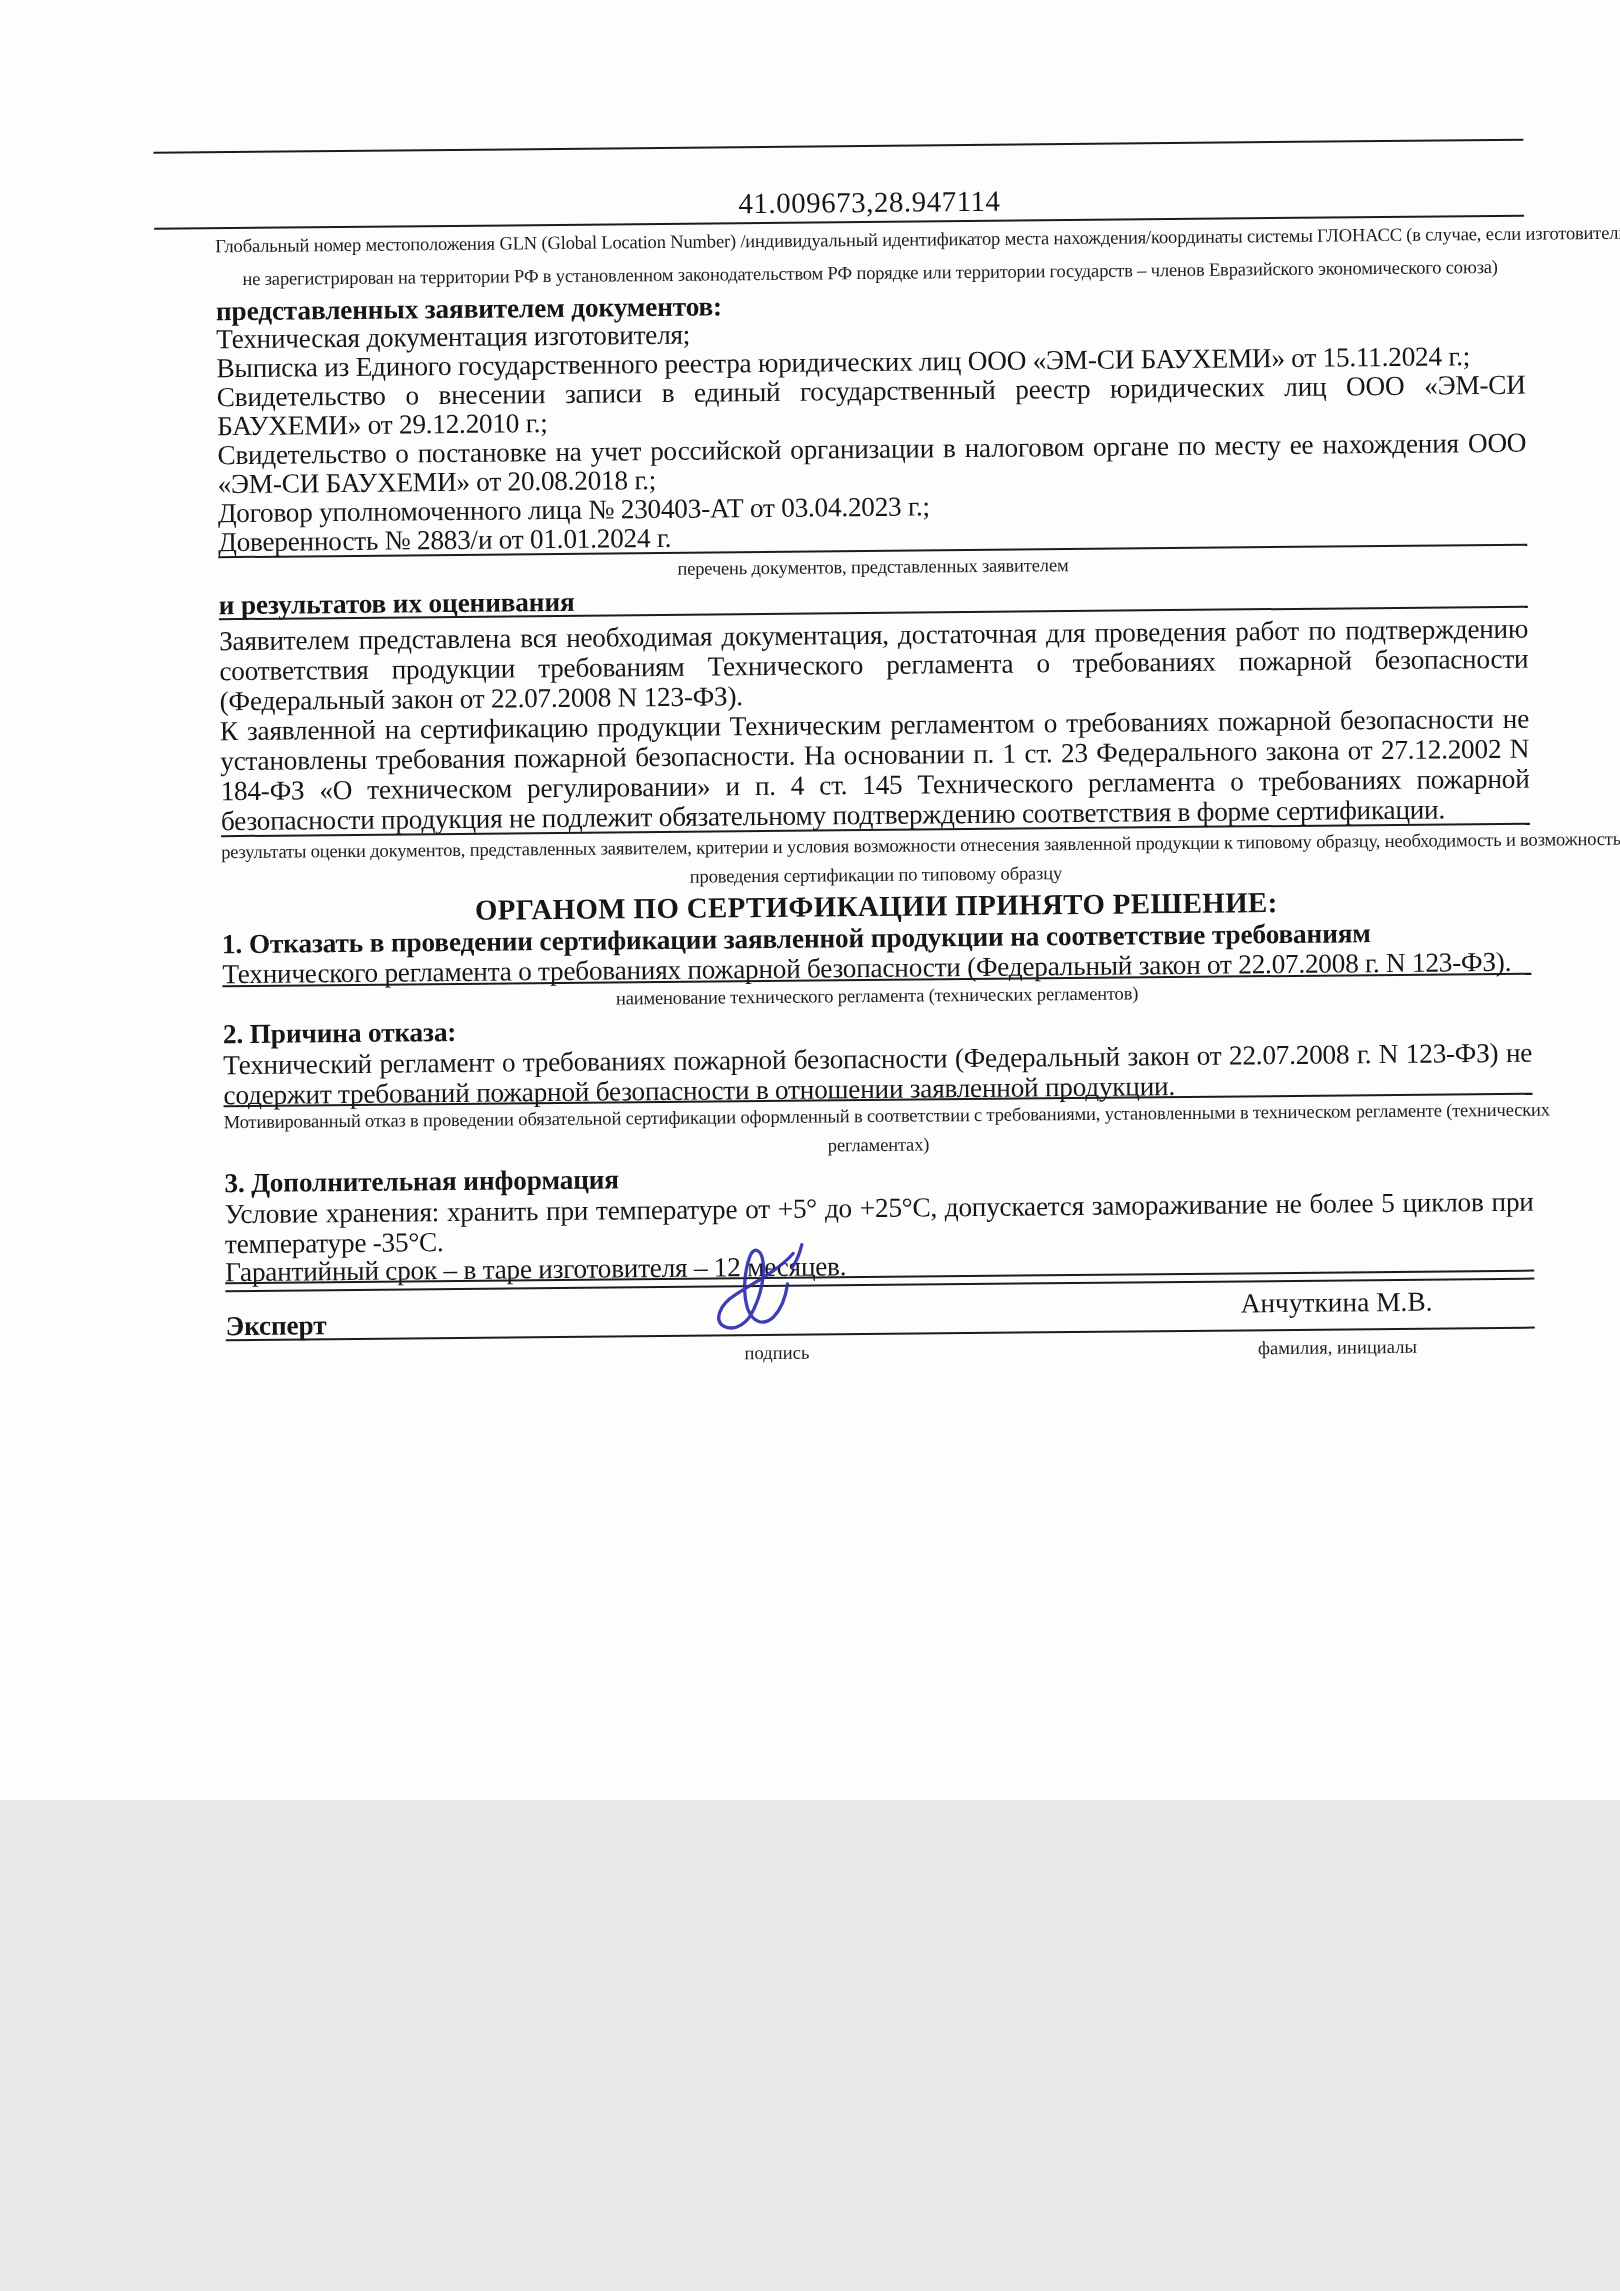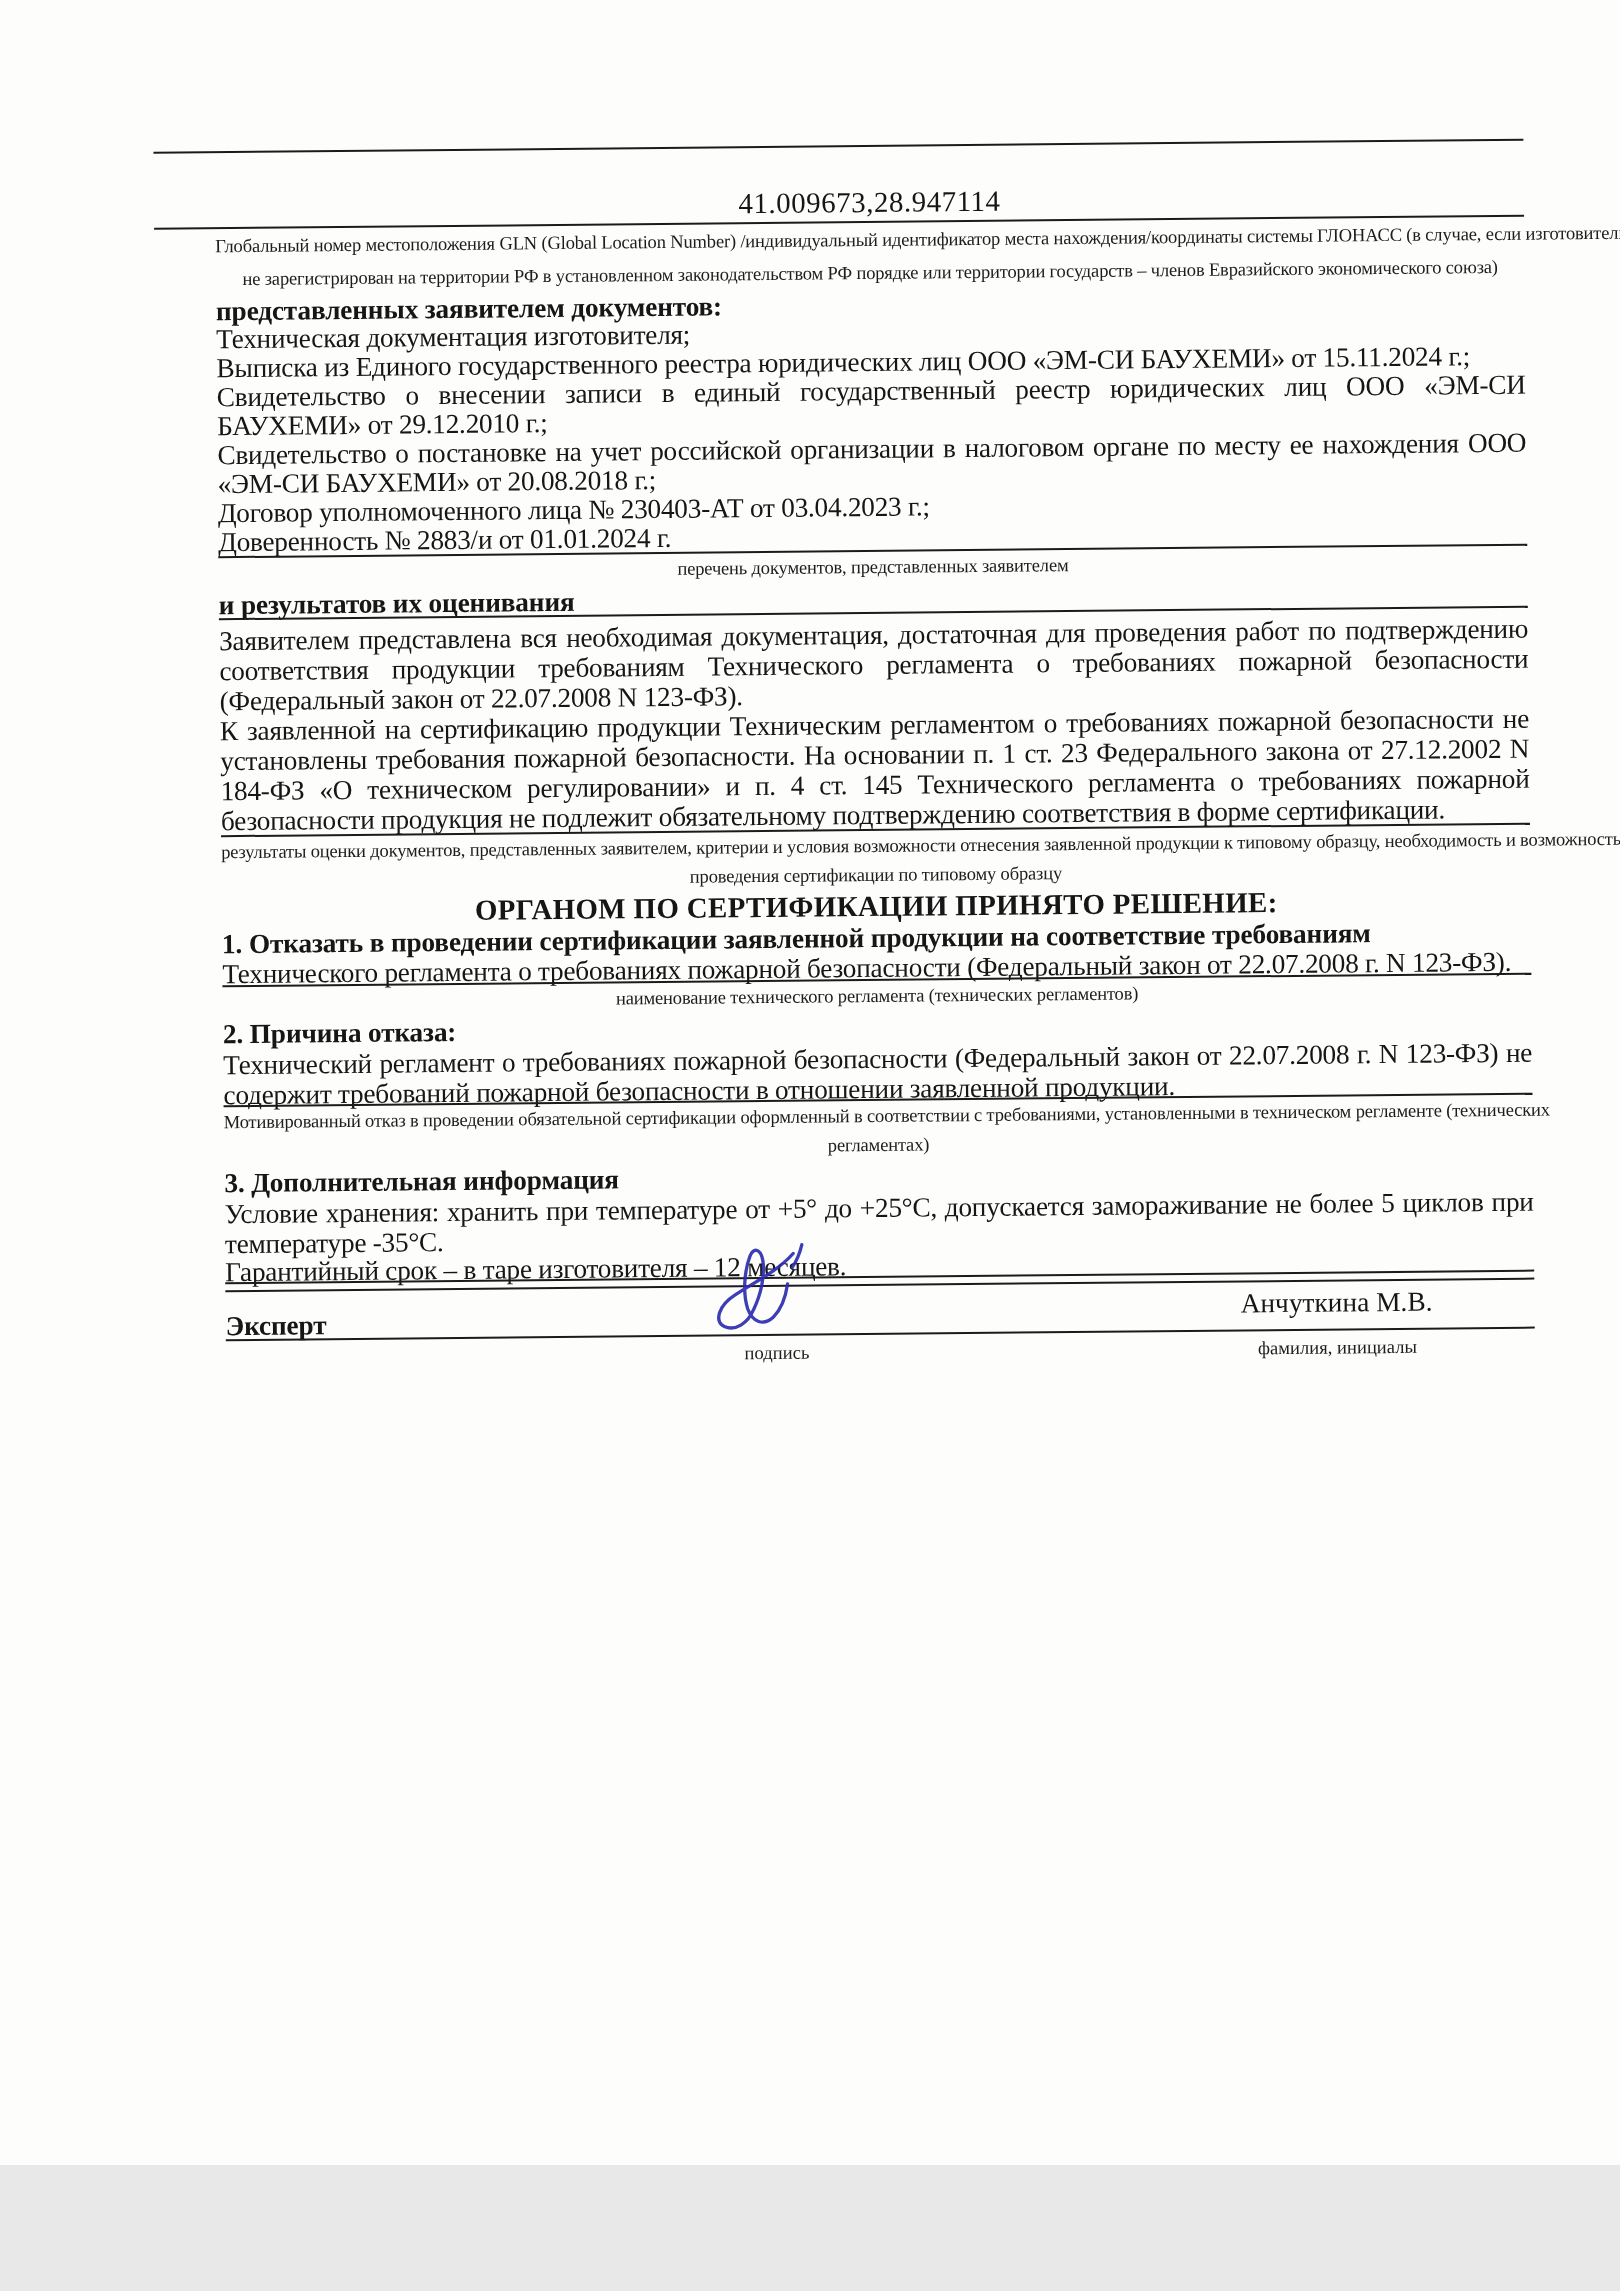--- a/index.html
+++ b/index.html
@@ -1,18 +1,18 @@
 <!DOCTYPE html>
 <html><head>
 <meta charset="utf-8">
 <style>
   html,body{margin:0;padding:0;background:#e8e8e8;}
   .page{
     position:relative;
-    width:1620px;height:2165px;
+    width:1620px;height:1800px;
     background:#fdfdfc;
     overflow:hidden;
     font-family:"Liberation Serif", serif;
     color:#161616;
   }
   .sheet{
     position:absolute;top:143px;left:220px;width:1309px;height:2107px;
     transform:rotate(-0.55deg);
     transform-origin:647px 588px;
   }

